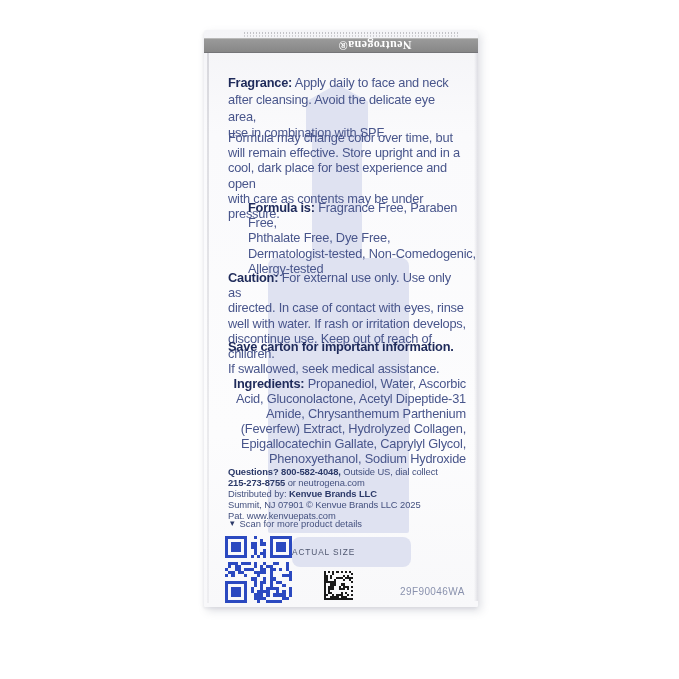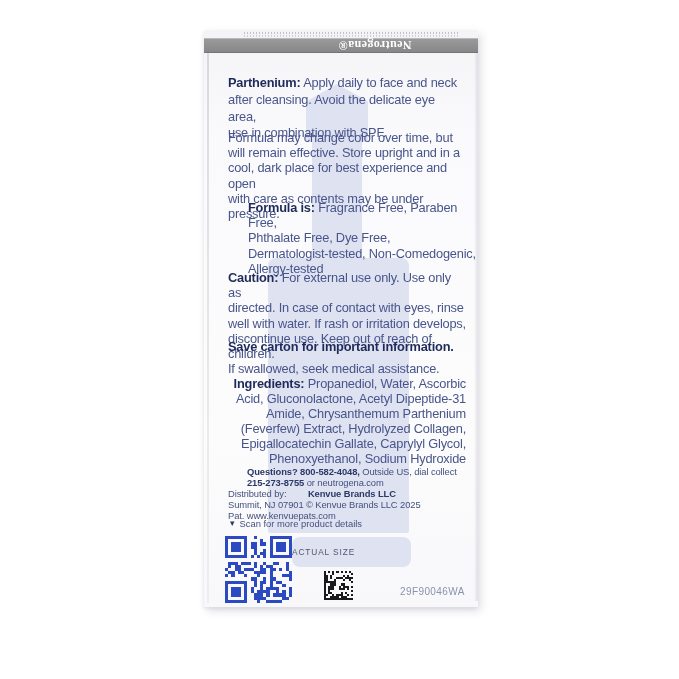--- a/index.html
+++ b/index.html
@@ -38,21 +38,21 @@
   .sec b:empty{display:none;}
   .s0{top:45px;line-height:16.8px;}
   .s1{top:100px;}
   .s2{top:170px;margin-left:20px;}
   .s3{top:240px;}
   .s4{top:309px;}
   .s5{top:346px;line-height:15.1px;text-align:right;}
 
   .fine{position:absolute;left:24px;top:437px;width:240px;font-size:9.4px;line-height:10.9px;
        letter-spacing:-.1px;color:#44517f;}
-  .fine b{color:#2b3968;margin-left:19px;}
+  .fine b{color:#2b3968;}
   .scan{position:absolute;left:26px;top:488px;display:flex;align-items:center;gap:5px;
        font-size:9.4px;color:#44517f;}
   .scan .arr{color:#2b3968;font-size:9px;line-height:9px;}
 
   .qr{position:absolute;left:21px;top:506px;width:67px;height:67px;}
   .dm{position:absolute;left:120px;top:541px;width:29px;height:29px;}
   .asz{font-size:8.3px;letter-spacing:.9px;color:#4e566f;}
   .lot{position:absolute;left:196px;top:556px;font-size:10px;letter-spacing:.4px;color:#8a92ae;}
 </style>
 </head>
@@ -65,21 +65,21 @@
     <div class="micro micro2"></div>
 
     <div class="band">
       <span class="brand">Neutrogena®</span>
     </div>
 
     <div class="wm wm-cap"></div>
     <div class="wm wm-collar"></div>
     <div class="wm wm-body"></div>
 
-    <p class="sec s0"><b>Parthenium:</b> <span>Apply daily to face and neck
+    <p class="sec s0"><b>Fragrance:</b> <span>Apply daily to face and neck
 after cleansing. Avoid the delicate eye area,
 use in combination with SPF.</span></p>
     <p class="sec s1"> <span>Formula may change color over time, but
 will remain effective. Store upright and in a
 cool, dark place for best experience and open
 with care as contents may be under pressure.</span></p>
     <p class="sec s2"><b>Formula is:</b> <span>Fragrance Free, Paraben Free,
 Phthalate Free, Dye Free,
 Dermatologist-tested, Non-Comedogenic,
 Allergy-tested</span></p>

